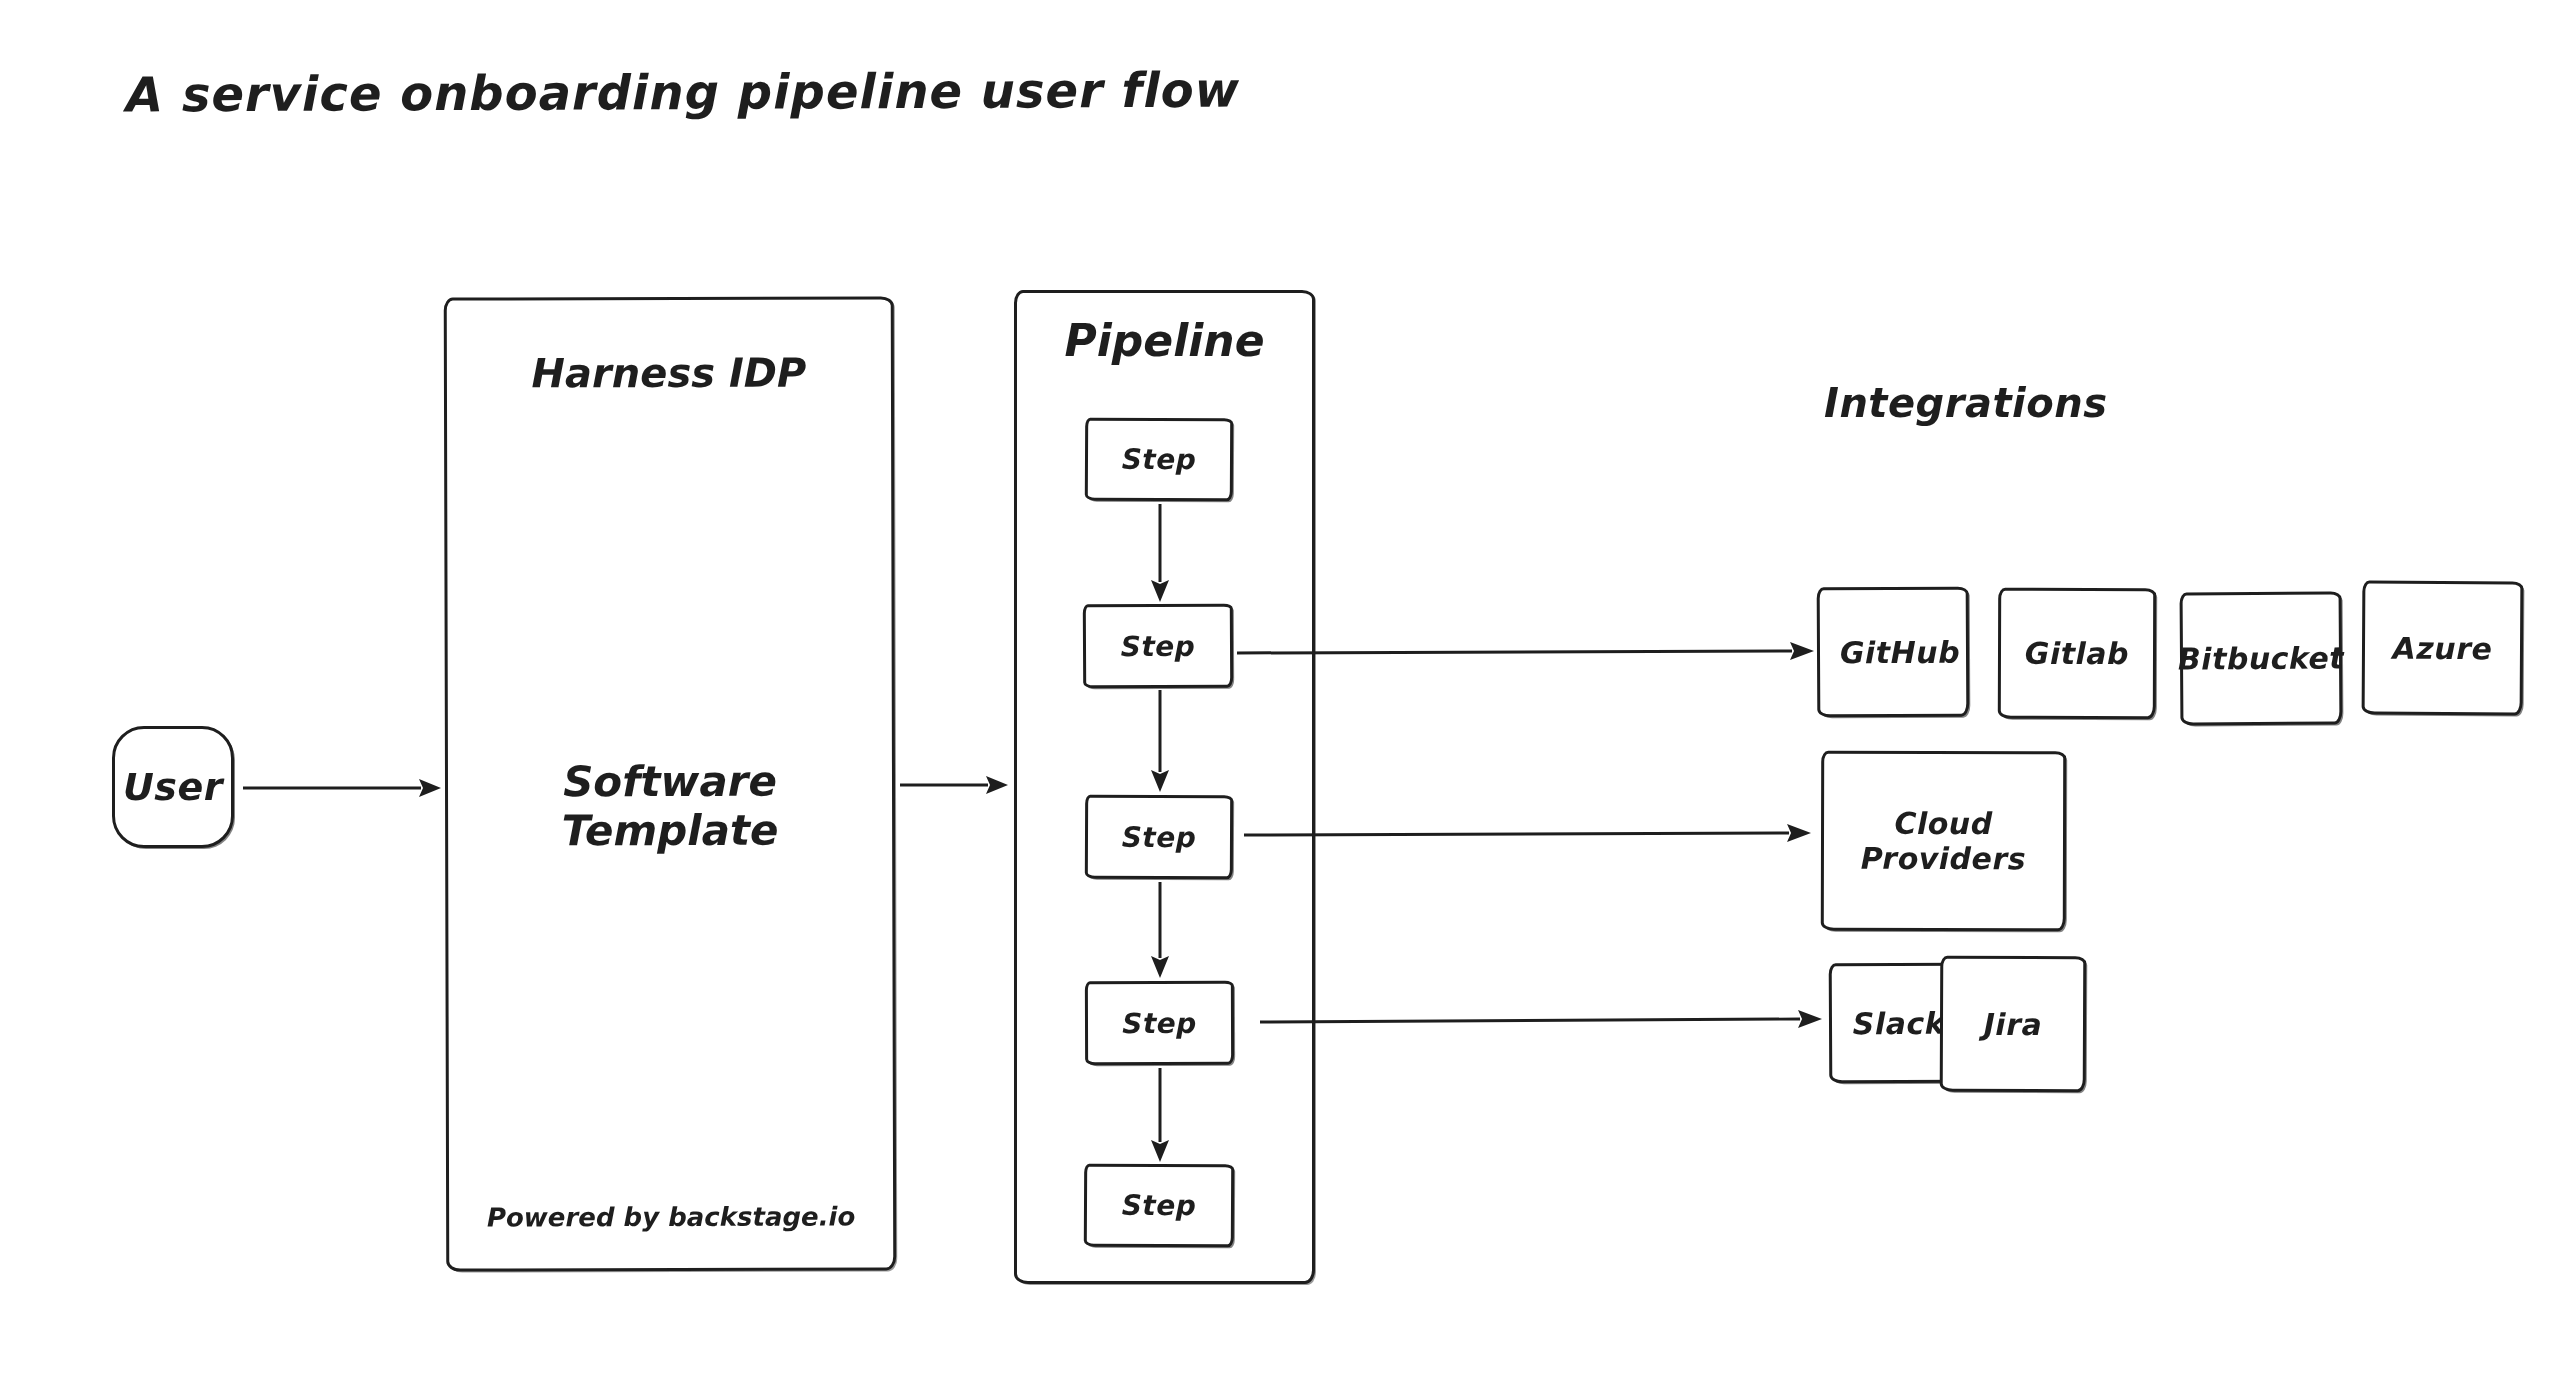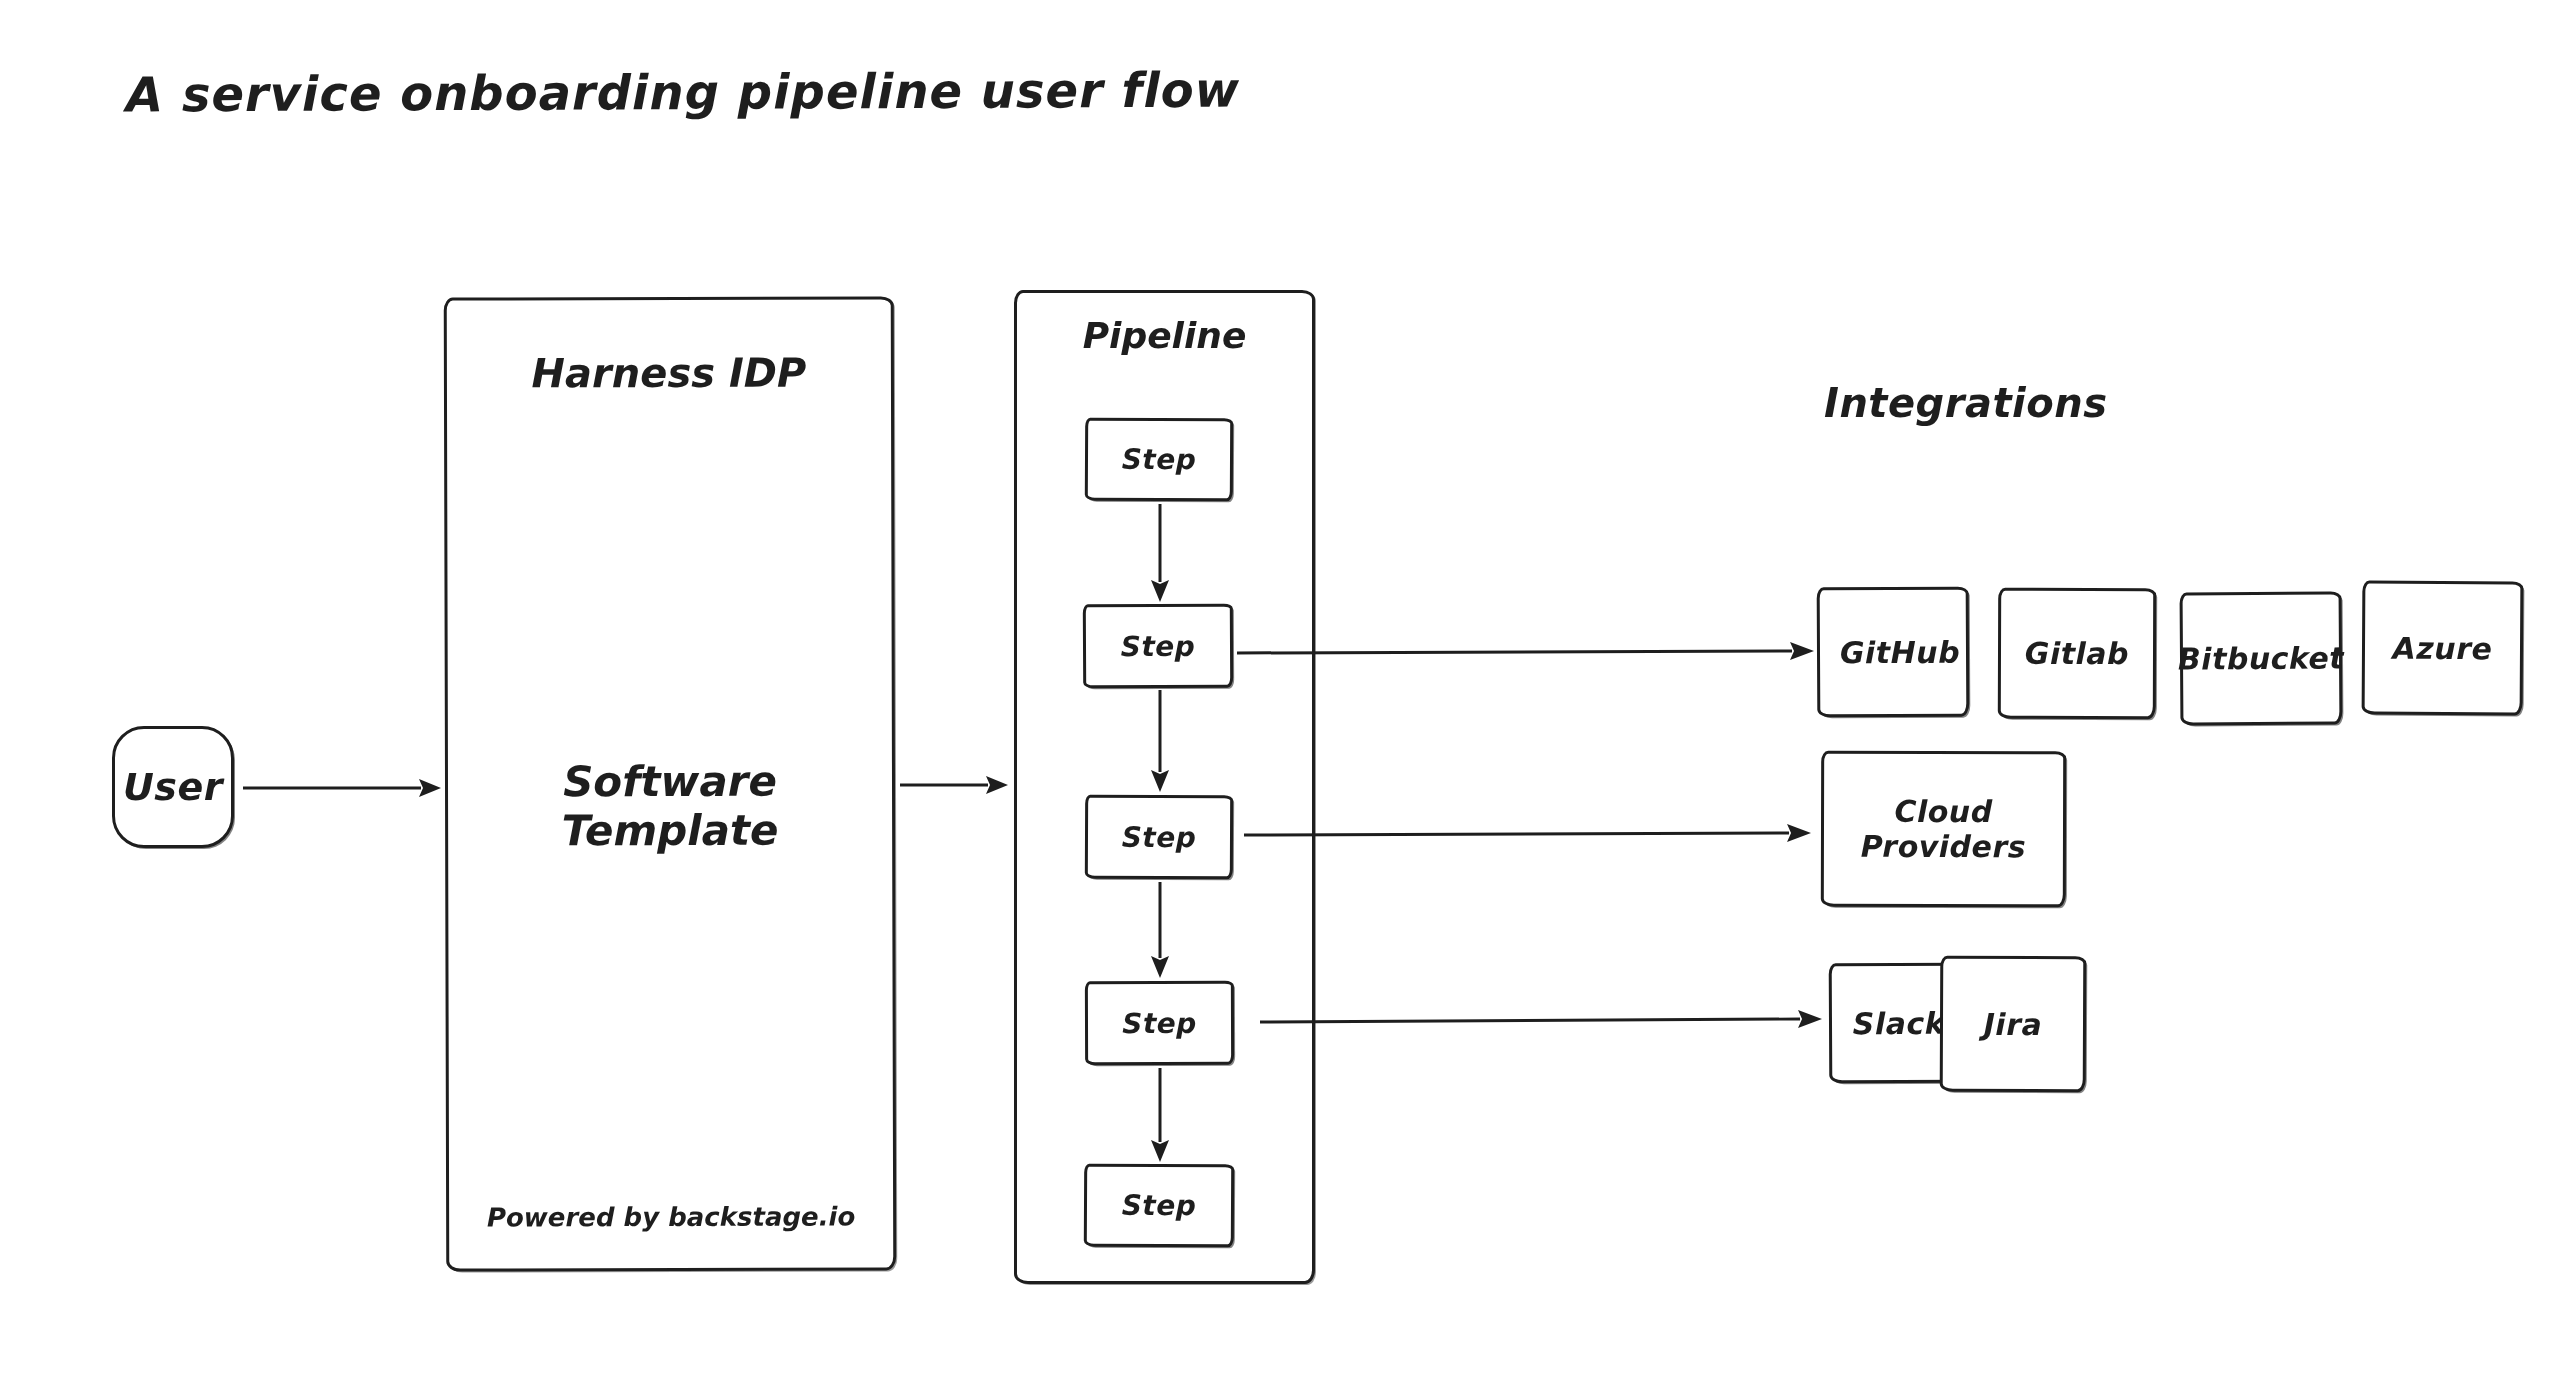--- a/index.html
+++ b/index.html
@@ -87,21 +87,21 @@
   </div>
 
   <div class="arrow" style="left:900px;top:773px;">
     <svg width="108" height="24" viewBox="0 0 108 24">
       <line x1="0" y1="12" x2="88" y2="12" stroke="#1e1e1e" stroke-width="3"></line>
       <polygon points="86,3 108,12 86,21 90,12" fill="#1e1e1e"></polygon>
     </svg>
   </div>
 
   <div class="container-box" style="left:1014px;top:290px;width:301px;height:994px;">
-    <div class="box-title" style="top:22px;font-size:36px;">Pipeline</div>
+    <div class="box-title" style="top:22px;font-size:44px;">Pipeline</div>
   </div>
 
   <div class="node step" style="left:1085px;top:418px;width:148px;height:83px;transform:rotate(0.3deg);">
     <span class="lbl">Step</span>
   </div>
   <div class="node step" style="left:1083px;top:604px;width:150px;height:84px;transform:rotate(-0.3deg);">
     <span class="lbl">Step</span>
   </div>
   <div class="node step" style="left:1085px;top:795px;width:148px;height:84px;transform:rotate(0.25deg);">
     <span class="lbl">Step</span>
@@ -165,21 +165,21 @@
   <div class="node" style="left:1998px;top:588px;width:158px;height:131px;transform:rotate(0.2deg);">
     <span class="lbl">Gitlab</span>
   </div>
   <div class="node" style="left:2180px;top:592px;width:162px;height:133px;transform:rotate(-0.4deg);">
     <span class="lbl">Bitbucket</span>
   </div>
   <div class="node" style="left:2362px;top:581px;width:161px;height:134px;transform:rotate(0.35deg);">
     <span class="lbl">Azure</span>
   </div>
 
-  <div class="node" style="left:1821px;top:751px;width:245px;height:156px;transform:rotate(0.15deg);">
+  <div class="node" style="left:1821px;top:751px;width:245px;height:180px;transform:rotate(0.15deg);">
     <span class="lbl">Cloud Providers</span>
   </div>
 
   <div class="node" style="left:1829px;top:963px;width:140px;height:120px;transform:rotate(-0.3deg);">
     <span class="lbl">Slack</span>
   </div>
   <div class="node" style="left:1940px;top:956px;width:146px;height:136px;transform:rotate(0.25deg);">
     <span class="lbl">Jira</span>
   </div>
 

